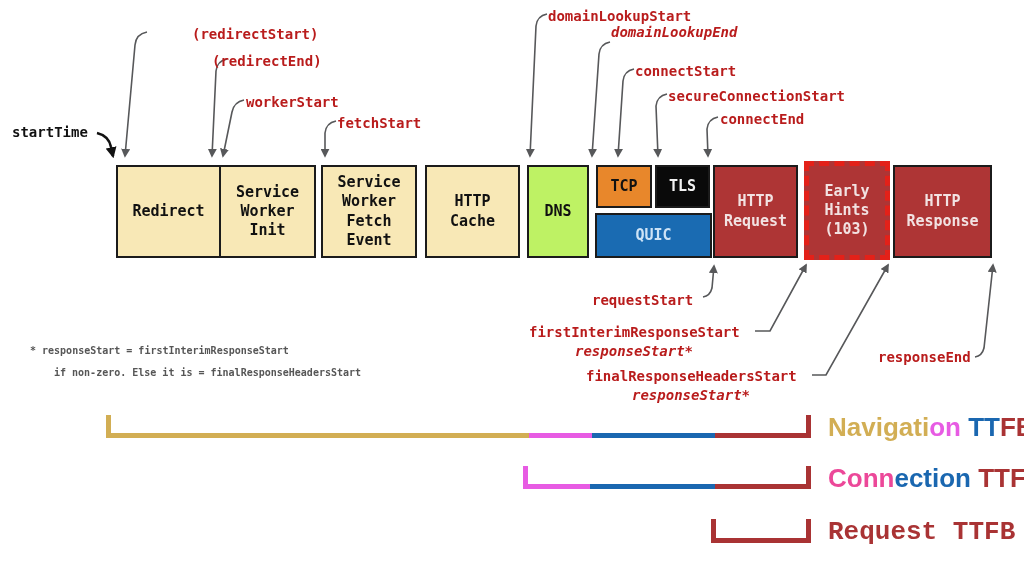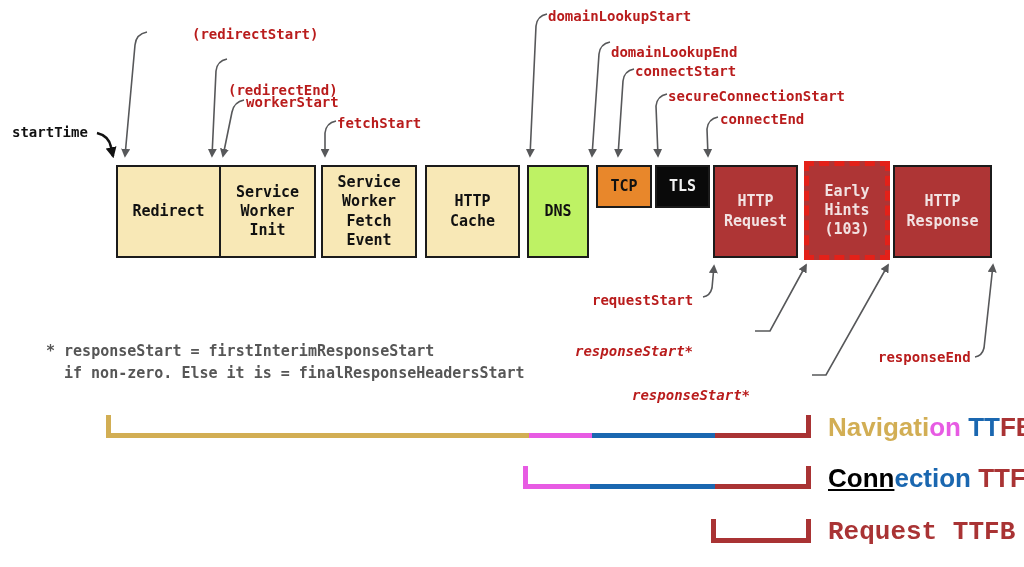--- a/index.html
+++ b/index.html
@@ -36,38 +36,38 @@
   #b-response{left:893px;top:165px;width:99px;height:93px;}
 
   
   .evlabel{
     position:absolute;font-size:14px;font-weight:bold;color:#b91c1c;white-space:nowrap;
   }
   .evlabel.dark{color:#111111;}
   .evlabel.italic{font-style:italic;}
   #l-starttime{left:12px;top:124px;}
   #l-redirectstart{left:144px;top:26px;margin-left:48px;}
-  #l-redirectend{left:228px;top:53px;margin-top:29px;}
+  #l-redirectend{left:212px;top:53px;}
   #l-workerstart{left:246px;top:94px;}
   #l-fetchstart{left:337px;top:115px;}
   #l-domainlookupstart{left:548px;top:8px;}
-  #l-domainlookupend{left:611px;top:44px;}
+  #l-domainlookupend{left:611px;top:24px;font-style:italic;}
   #l-connectstart{left:635px;top:63px;}
   #l-secureconnectionstart{left:668px;top:88px;text-align:center;}
   #l-connectend{left:720px;top:111px;}
   #l-requeststart{left:592px;top:292px;text-align:right;}
   #l-firstinterim{left:529px;top:324px;}
   #l-responsestart1{left:575px;top:343px;}
   #l-finalresponse{left:586px;top:368px;}
   #l-responsestart2{left:632px;top:387px;}
   #l-responseend{left:878px;top:349px;}
 
   
-  #note{position:absolute;left:46px;top:340px;font-size:15px;font-weight:bold;color:#565656;line-height:22px;white-space:nowrap;}
-  #note .l2{margin-left:18px;}
+  #note{position:absolute;left:30px;top:340px;font-size:10px;font-weight:bold;color:#565656;line-height:22px;white-space:nowrap;}
+  #note .l2{margin-left:24px;}
 
   
   .seg{position:absolute;height:5px;}
   .tick{position:absolute;width:5px;}
   
   #nav-tick-l{left:106px;top:415px;height:23px;background:#D2AE54;}
   #nav-seg-gold{left:106px;top:433px;width:423px;background:#D2AE54;}
   #nav-seg-mag{left:529px;top:433px;width:63px;background:#E75BE3;}
   #nav-seg-blue{left:592px;top:433px;width:123px;background:#1A67B0;}
   #nav-seg-red{left:715px;top:433px;width:96px;background:#A93334;}
@@ -129,40 +129,43 @@
 Init</span></div>
   <div class="box cream" id="b-swfetch"><span>Service
 Worker
 Fetch
 Event</span></div>
   <div class="box cream" id="b-cache"><span>HTTP
 Cache</span></div>
   <div class="box magenta" id="b-dns"><span>DNS</span></div>
   <div class="box black" id="b-tls"><span>TLS</span></div>
   <div class="box orange" id="b-tcp"><span>TCP</span></div>
+  <div class="box blue" id="b-quic"><span>QUIC</span></div>
   <div class="box brick" id="b-request"><span>HTTP
 Request</span></div>
   <div class="box brick" id="b-earlyhints"><span>Early
 Hints
 (103)</span></div>
   <div class="box brick" id="b-response"><span>HTTP
 Response</span></div>
 
   <div class="evlabel dark" id="l-starttime">startTime</div>
   <div class="evlabel" id="l-redirectstart">(redirectStart)</div>
   <div class="evlabel" id="l-redirectend">(redirectEnd)</div>
   <div class="evlabel" id="l-workerstart">workerStart</div>
   <div class="evlabel" id="l-fetchstart">fetchStart</div>
   <div class="evlabel" id="l-domainlookupstart">domainLookupStart</div>
   <div class="evlabel" id="l-domainlookupend">domainLookupEnd</div>
   <div class="evlabel" id="l-connectstart">connectStart</div>
   <div class="evlabel" id="l-secureconnectionstart">secureConnectionStart</div>
   <div class="evlabel" id="l-connectend">connectEnd</div>
   <div class="evlabel" id="l-requeststart">requestStart</div>
+  <div class="evlabel" id="l-firstinterim">firstInterimResponseStart</div>
   <div class="evlabel italic" id="l-responsestart1">responseStart*</div>
+  <div class="evlabel" id="l-finalresponse">finalResponseHeadersStart</div>
   <div class="evlabel italic" id="l-responsestart2">responseStart*</div>
   <div class="evlabel" id="l-responseend">responseEnd</div>
 
   <div id="note">
     <div class="l1">* responseStart = firstInterimResponseStart</div>
     <div class="l2">if non-zero. Else it is = finalResponseHeadersStart</div>
   </div>
 
   <div>
     <div class="tick" id="nav-tick-l"></div>
@@ -173,21 +176,21 @@
     <div class="tick" id="nav-tick-r"></div>
     <div class="ttfb-label" id="ttfb-nav"><span style="color: rgb(210, 174, 84);">Navigati</span><span style="color: rgb(231, 91, 227);">on</span><span style="color: rgb(26, 103, 176);"> TT</span><span style="color: rgb(169, 51, 52);">FB</span></div>
   </div>
 
   <div>
     <div class="tick" id="con-tick-l"></div>
     <div class="seg" id="con-seg-mag"></div>
     <div class="seg" id="con-seg-blue"></div>
     <div class="seg" id="con-seg-red"></div>
     <div class="tick" id="con-tick-r"></div>
-    <div class="ttfb-label" id="ttfb-con"><span style="color: #000000; text-decoration: underline;">Conn</span><span style="color: rgb(26, 103, 176);">ection</span><span style="color: rgb(169, 51, 52);"> TTFB</span></div>
+    <div class="ttfb-label" id="ttfb-con"><span style="color: #ec4899;">Conn</span><span style="color: rgb(26, 103, 176);">ection</span><span style="color: rgb(169, 51, 52);"> TTFB</span></div>
   </div>
 
   <div>
     <div class="tick" id="req-tick-l"></div>
     <div class="seg" id="req-seg"></div>
     <div class="tick" id="req-tick-r"></div>
     <div class="ttfb-label" id="ttfb-req"><span style="color: rgb(169, 51, 52);">Request TTFB</span></div>
   </div>
 
 </div>

